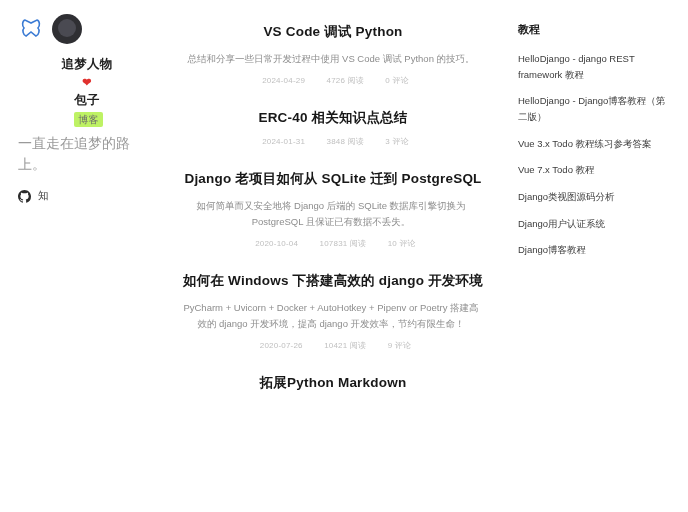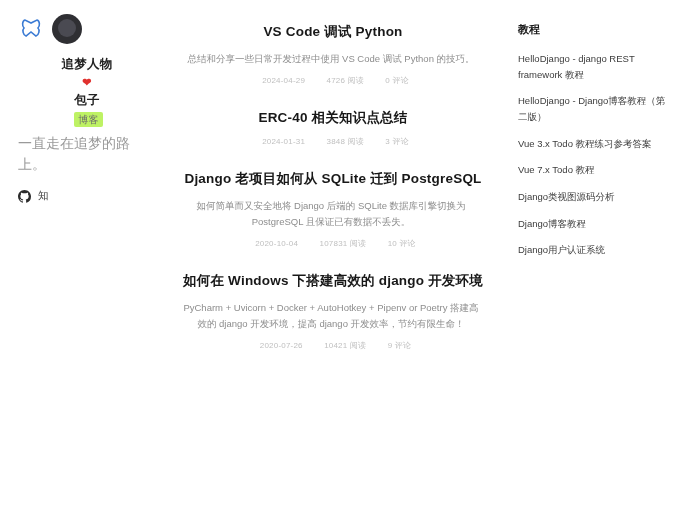--- a/index.html
+++ b/index.html
@@ -226,30 +226,31 @@
       <h2 class="a-title">如何在 Windows 下搭建高效的 django 开发环境</h2>
       <p class="a-desc">PyCharm + Uvicorn + Docker + AutoHotkey + Pipenv or Poetry 搭建高效的 django 开发环境，提高 django 开发效率，节约有限生命！</p>
       <div class="a-meta">
         <span>2020-07-26</span>
         <span>10421 阅读</span>
         <span>9 评论</span>
       </div>
     </article>
 
     <article class="article">
+      <h2 class="a-title">拓展Python Markdown</h2>
     </article>
 
   </main>
 
   <aside class="sidebar">
     <h3 class="side-title">教程</h3>
     <ul class="side-list">
       <li>HelloDjango - django REST framework 教程</li>
       <li>HelloDjango - Django博客教程（第二版）</li>
       <li>Vue 3.x Todo 教程练习参考答案</li>
       <li>Vue 7.x Todo 教程</li>
       <li>Django类视图源码分析</li>
+      <li>Django用户认证系统</li>
       <li>Django博客教程</li>
-      <li>Django用户认证系统</li>
     </ul>
   </aside>
 
 </div>
 
 </body></html>

